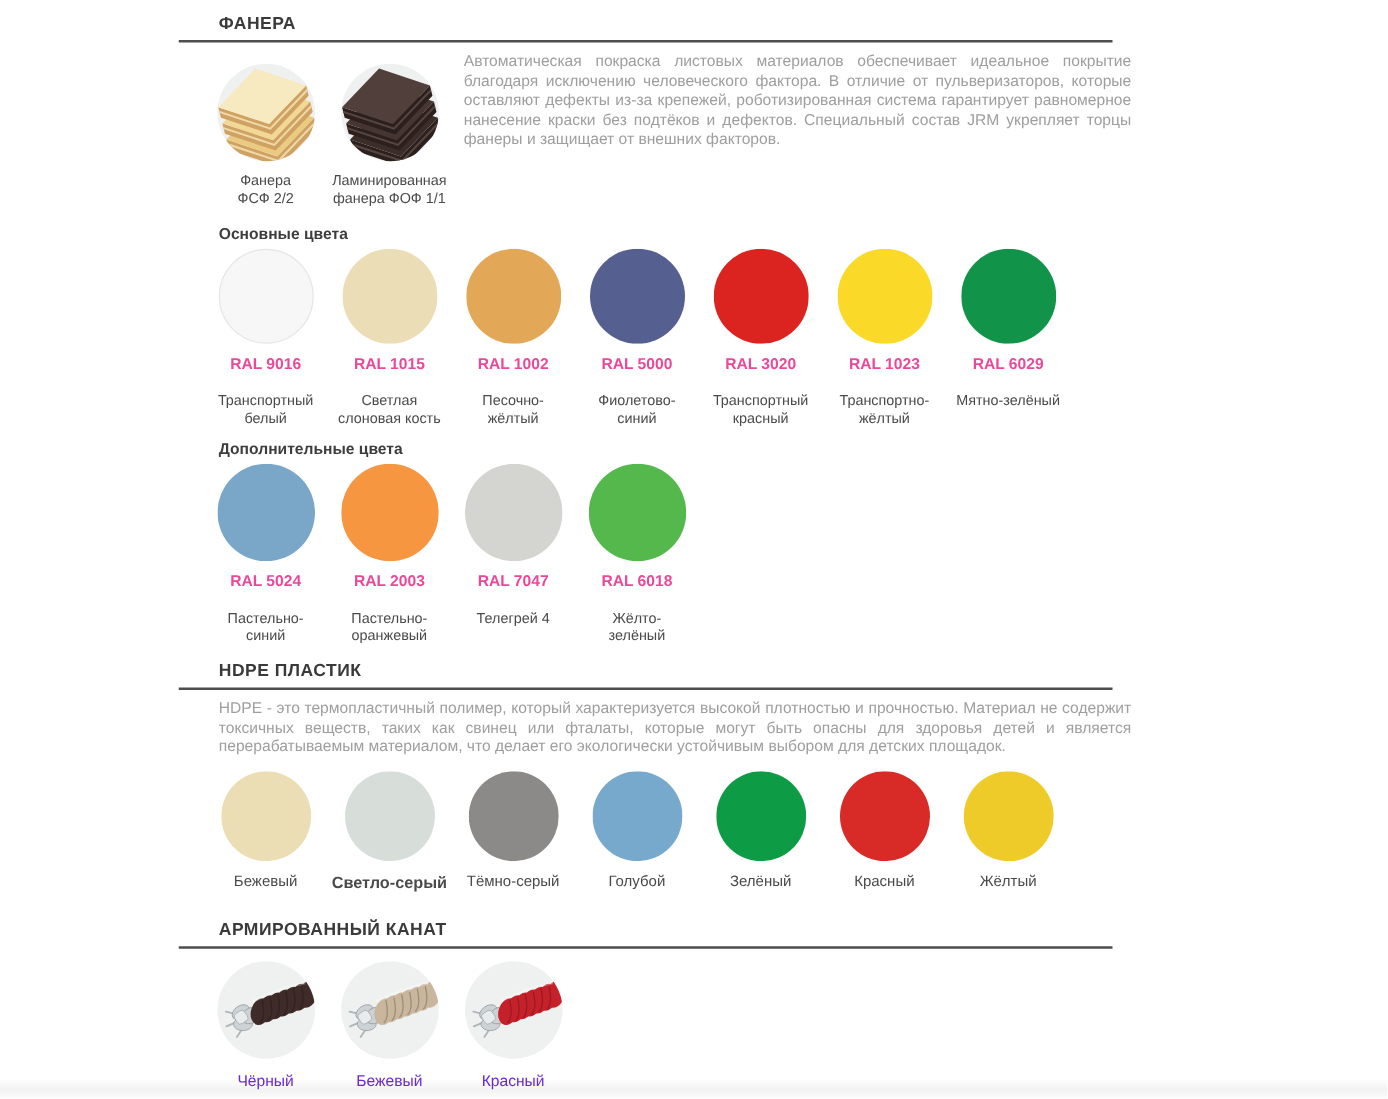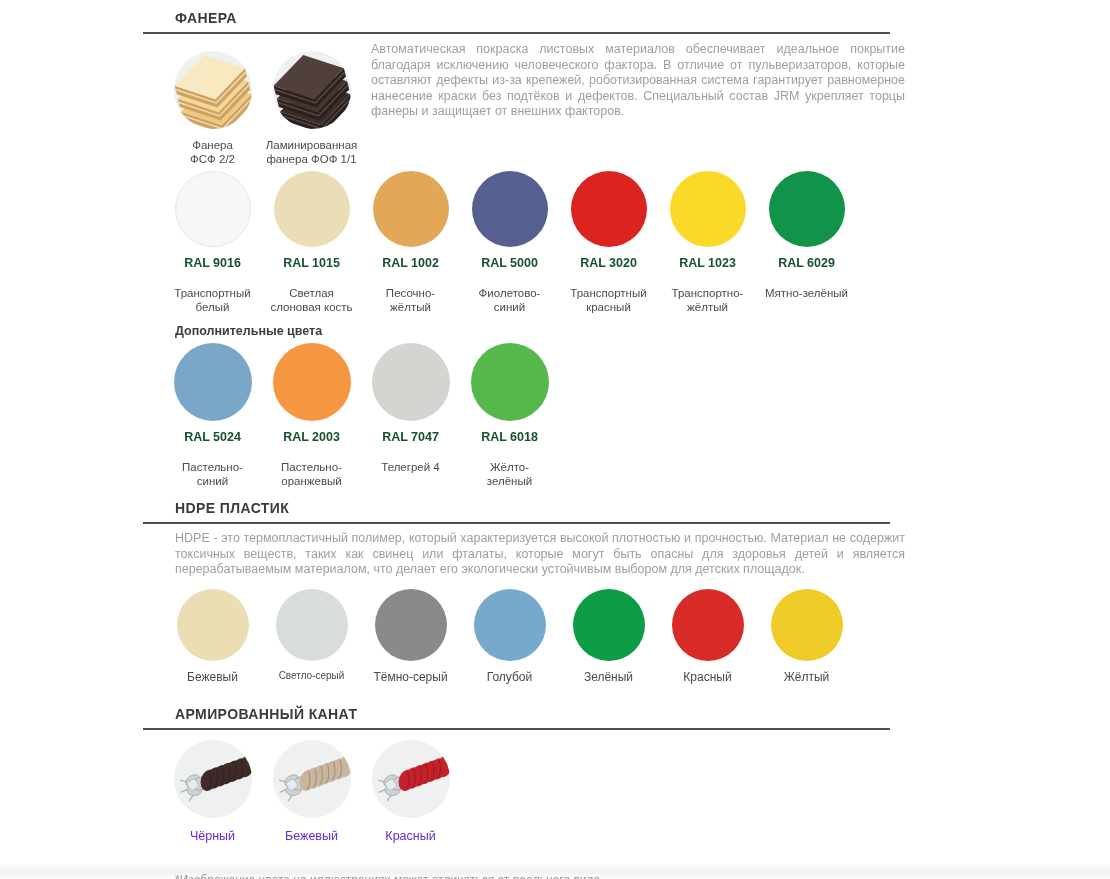--- a/index.html
+++ b/index.html
@@ -16,21 +16,21 @@
   .para { font-size:12.5px; line-height:15.6px; color:#9e9e9e; text-align:justify; }
   .pre { white-space:pre-line; }
 
   
   .cells { display:flex; margin-left:-12px; }
   .cell { width:99px; display:flex; flex-direction:column; align-items:center; flex:0 0 99px; }
   .dot { border-radius:50%; border:1px solid transparent; display:block; }
   .dot.d76 { width:76px; height:76px; }
   .dot.d78 { width:78px; height:78px; }
   .dot.d72 { width:72px; height:72px; }
-  .code { margin-top:9px; font-size:12.5px; font-weight:bold; color:#14532d; text-align:center; }
+  .code { margin-top:9px; font-size:12.5px; font-weight:bold; color:#ec4899; text-align:center; }
   .cname { margin-top:16px; font-size:11.5px; line-height:14px; color:#4a4a4a; text-align:center;
            white-space:pre-line; width:130%; }
   .sub-title { font-size:12.5px; font-weight:bold; color:#3d3d3d; }
 
   
   .imgcell { width:99px; flex:0 0 99px; display:flex; flex-direction:column; align-items:center; }
   .imgcell svg.thumb { width:80px; height:80px; display:block; }
   .imglabel { margin-top:8px; font-size:11.5px; line-height:14px; color:#4a4a4a; text-align:center;
               white-space:pre-line; width:140%; }
   .ropelabel { margin-top:10px; font-size:12.5px; color:#6d28d9; text-align:center; }
@@ -149,20 +149,21 @@
           <svg class="thumb">
               <use href="#ply-dark"></use>
             </svg>
           <div class="imglabel">Ламинированная
 фанера ФОФ 1/1</div>
         </div>
       </div>
       <div class="para ply-para">Автоматическая покраска листовых материалов обеспечивает идеальное покрытие благодаря исключению человеческого фактора. В отличие от пульверизаторов, которые оставляют дефекты из-за крепежей, роботизированная система гарантирует равномерное нанесение краски без подтёков и дефектов. Специальный состав JRM укрепляет торцы фанеры и защищает от внешних факторов.</div>
     </div>
 
+    <div class="sub-title" style="margin-top:14px;">Основные цвета</div>
 
     <div class="cells" style="margin-top:5px;">
       <div class="cell">
         <span class="dot d76" style="background: rgb(247, 247, 247); border-color: rgb(230, 230, 230);"></span>
         <span class="code">RAL 9016</span>
         <span class="cname">Транспортный
 белый</span>
       </div>
       <div class="cell">
         <span class="dot d76" style="background: rgb(235, 221, 181);"></span>
@@ -234,21 +235,21 @@
 
     <div class="para" style="margin-top:7px;">HDPE - это термопластичный полимер, который характеризуется высокой плотностью и прочностью. Материал не содержит токсичных веществ, таких как свинец или фталаты, которые могут быть опасны для здоровья детей и является перерабатываемым материалом, что делает его экологически устойчивым выбором для детских площадок.</div>
 
     <div class="cells" style="margin-top:11px;">
       <div class="cell">
         <span class="dot d72" style="background: rgb(235, 221, 180);"></span>
         <span class="code" style="font-weight:normal;font-size:12px;color:#4a4a4a;">Бежевый</span>
       </div>
       <div class="cell">
         <span class="dot d72" style="background: rgb(215, 221, 217);"></span>
-        <span class="code" style="font-weight:normal;font-size:10px;color:#4a4a4a;">Светло-серый</span>
+        <span class="code" style="font-weight:bold;font-size:13px;color:#4a4a4a;">Светло-серый</span>
       </div>
       <div class="cell">
         <span class="dot d72" style="background: rgb(139, 138, 136);"></span>
         <span class="code" style="font-weight:normal;font-size:12px;color:#4a4a4a;">Тёмно-серый</span>
       </div>
       <div class="cell">
         <span class="dot d72" style="background: rgb(119, 169, 205);"></span>
         <span class="code" style="font-weight:normal;font-size:12px;color:#4a4a4a;">Голубой</span>
       </div>
       <div class="cell">

